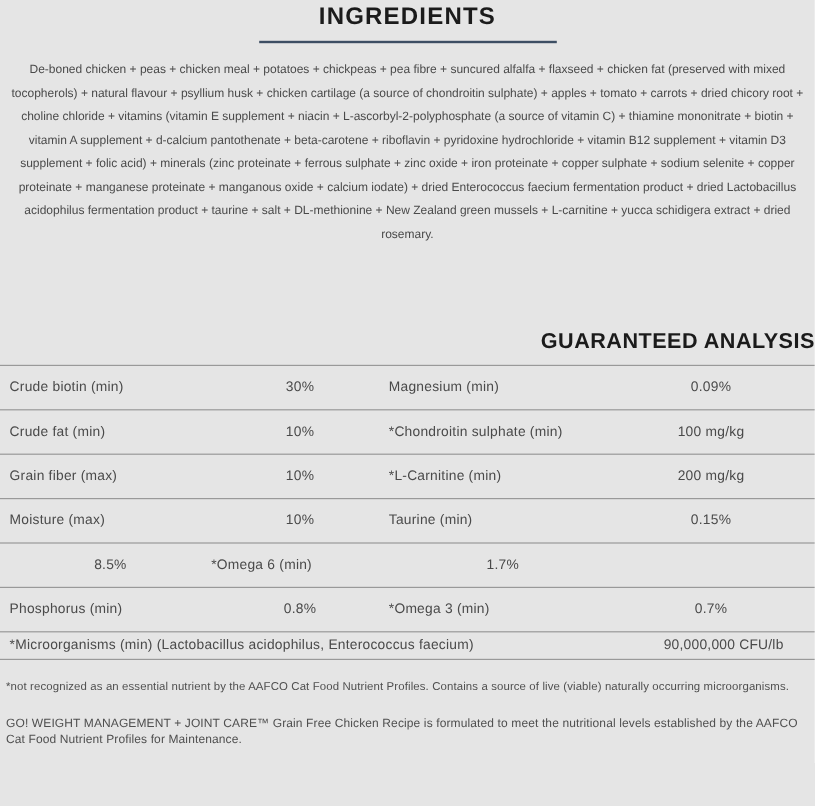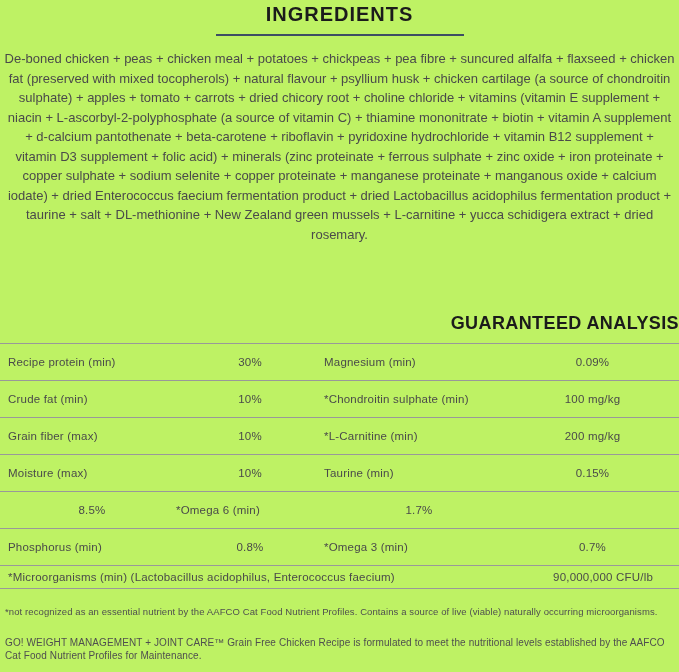--- a/index.html
+++ b/index.html
@@ -2,38 +2,38 @@
 <html><head>
 <meta charset="utf-8">
 <style>
   * { margin: 0; padding: 0; box-sizing: border-box; }
   html, body { background: #ffffff; }
   body {
     width: 679px; height: 672px;
     font-family: "Liberation Sans", sans-serif;
     overflow: hidden;
   }
-  .page { width: 679px; height: 672px; padding-top: 3px; background: #bef264; }
+  .page { width: 679px; height: 672px; padding-top: 3px; background: #e5e5e5; }
 
   .ing-title {
     text-align: center;
     font-size: 20px; line-height: 22px;
     font-weight: bold; letter-spacing: 1px;
     color: #1b1b1b;
   }
   .title-rule {
     width: 248px; height: 2px;
     margin: 9px auto 0 auto;
     background: #3d4e63;
   }
   .ingredients-text {
     margin: 13px auto 0 auto;
     max-width: 673px;
     text-align: center;
-    font-size: 13px; line-height: 19.5px;
+    font-size: 10px; line-height: 19.5px;
     color: #4a4a4a;
   }
 
   .ga-title {
     margin: 69px 0 0 5px;
     font-size: 18px; line-height: 20px;
     font-weight: bold; letter-spacing: 0.4px;
     color: #1b1b1b;
     text-align: right;
   }
@@ -86,21 +86,21 @@
   <h1 class="ing-title">INGREDIENTS</h1>
   <div class="title-rule" style="background: rgb(61, 78, 99);"></div>
 
   <p class="ingredients-text">De-boned chicken + peas + chicken meal + potatoes + chickpeas + pea fibre + suncured alfalfa + flaxseed + chicken fat (preserved with mixed tocopherols) + natural flavour + psyllium husk + chicken cartilage (a source of chondroitin sulphate) + apples + tomato + carrots + dried chicory root + choline chloride + vitamins (vitamin E supplement + niacin + L-ascorbyl-2-polyphosphate (a source of vitamin C) + thiamine mononitrate + biotin + vitamin A supplement + d-calcium pantothenate + beta-carotene + riboflavin + pyridoxine hydrochloride + vitamin B12 supplement + vitamin D3 supplement + folic acid) + minerals (zinc proteinate + ferrous sulphate + zinc oxide + iron proteinate + copper sulphate + sodium selenite + copper proteinate + manganese proteinate + manganous oxide + calcium iodate) + dried Enterococcus faecium fermentation product + dried Lactobacillus acidophilus fermentation product + taurine + salt + DL-methionine + New Zealand green mussels + L-carnitine + yucca schidigera extract + dried rosemary.</p>
 
   <h2 class="ga-title">GUARANTEED ANALYSIS</h2>
 
   <div class="ga-table">
 
     <div class="ga-row">
-      <span class="lbl">Recipe protein (min)</span>
+      <span class="lbl">Crude biotin (min)</span>
       <span class="val">30%</span>
       <span class="lbl">Magnesium (min)</span>
       <span class="val">0.09%</span>
     </div>
 
     <div class="ga-row">
       <span class="lbl">Crude fat (min)</span>
       <span class="val">10%</span>
       <span class="lbl">*Chondroitin sulphate (min)</span>
       <span class="val">100 mg/kg</span>

